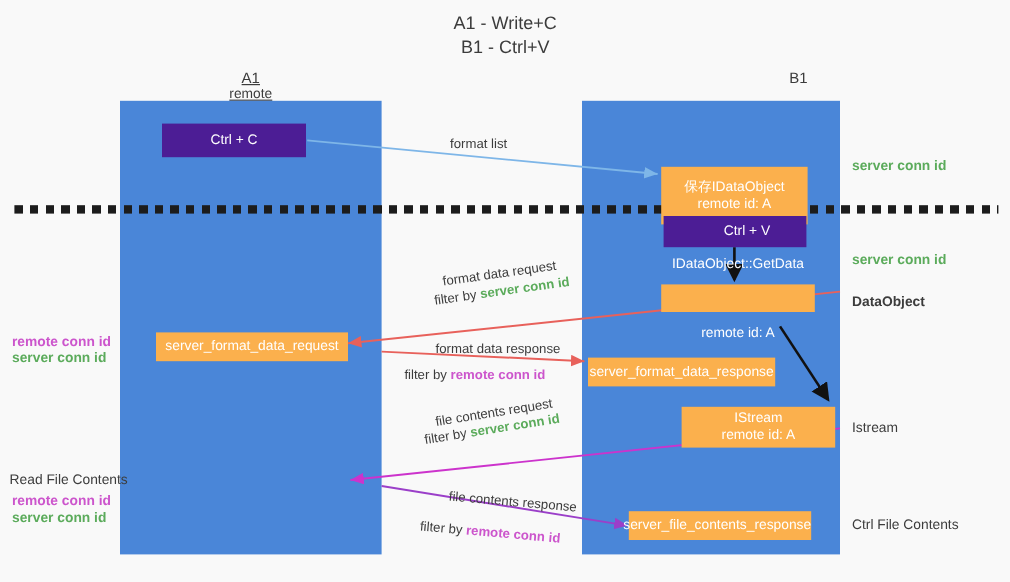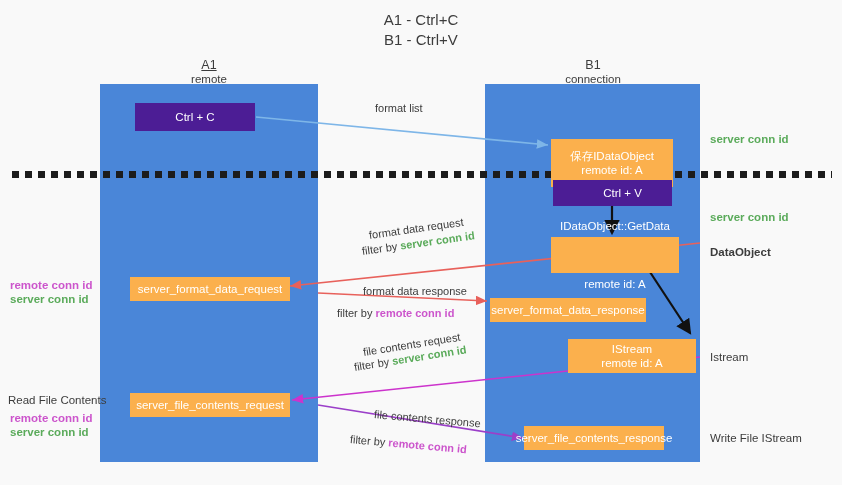--- a/index.html
+++ b/index.html
@@ -106,31 +106,30 @@
     width: 842px; height: 485px;
     pointer-events: none;
   }
 </style>
 </head>
 <body>
 
 <div id="canvas">
 
   <div class="title-block">
-    <div>A1 - Ctrl+C</div>
+    <div>A1 - Write+C</div>
     <div>B1 - Ctrl+V</div>
   </div>
 
   <div class="col-header" style="left:129px; top:58px;text-decoration:underline;">
     <div class="name">A1</div>
     <div class="sub">remote</div>
   </div>
-  <div class="col-header" style="left:513px; top:58px;">
+  <div class="col-header" style="left:513px; top:58px;text-align:right;">
     <div class="name">B1</div>
-    <div class="sub">connection</div>
   </div>
 
   <div class="lane" id="lane-a1"></div>
   <div class="lane" id="lane-b1"></div>
 
   <svg class="links" viewBox="0 0 842 485">
     <defs>
       <marker id="ah-blue" markerWidth="8" markerHeight="8" refX="7" refY="3" orient="auto">
         <path d="M0,0 L7,3 L0,6 z" fill="#7eb6e8"></path>
       </marker>
@@ -166,52 +165,49 @@
   <div id="divider"></div>
 
   <div class="box green" style="left:135px; top:103px; width:120px; height:28px;">
     <div>Ctrl + C</div>
   </div>
 
   <div class="box orange" style="left:130px; top:277px; width:160px; height:24px;text-align:center;">
     <div>server_format_data_request</div>
   </div>
 
-  <div class="box orange" style="left:130px; top:393px; width:160px; height:24px;">
-    <div>server_file_contents_request</div>
-  </div>
 
   <div class="box orange" style="left:551px; top:139px; width:122px; height:48px;">
     <div>保存IDataObject</div>
     <div>remote id: A</div>
   </div>
 
   <div class="box green" style="left:553px; top:180px; width:119px; height:26px;padding-left:20px;">
     <div>Ctrl + V</div>
   </div>
 
-  <div class="box orange" style="left:551px; top:237px; width:128px; height:36px;gap:44px;">
+  <div class="box orange" style="left:551px; top:237px; width:128px; height:23px;gap:44px;">
     <div>IDataObject::GetData</div>
     <div>remote id: A</div>
   </div>
 
   <div class="box orange" style="left:490px; top:298px; width:156px; height:24px;">
     <div>server_format_data_response</div>
   </div>
 
   <div class="box orange" style="left:568px; top:339px; width:128px; height:34px;">
     <div>IStream</div>
     <div>remote id: A</div>
   </div>
 
-  <div class="box orange" style="left:524px; top:426px; width:140px; height:24px;">
+  <div class="box orange" style="left:524px; top:426px; width:152px; height:24px;align-items:flex-end;">
     <div>server_file_contents_response</div>
   </div>
 
-  <div class="edge-label" style="left:375px; top:101px;">format list</div>
+  <div class="edge-label" style="left:375px; top:113px;">format list</div>
 
   <div class="edge-label rot-up" style="left:369px; top:228px;">format data request</div>
   <div class="edge-label rot-up" style="left:362px; top:244px;">
     <span>filter by </span><span class="em-green">server conn id</span>
   </div>
 
   <div class="edge-label" style="left:363px; top:284px;text-align:center;">format data response</div>
   <div class="edge-label" style="left:337px; top:306px;">
     <span>filter by </span><span class="em-magenta">remote conn id</span>
   </div>
@@ -223,21 +219,21 @@
 
   <div class="edge-label rot-dn" style="left:374px; top:407px;">file contents response</div>
   <div class="edge-label rot-dn" style="left:350px; top:432px;">
     <span>filter by </span><span class="em-magenta">remote conn id</span>
   </div>
 
   <div class="side-label c-green" style="left:710px; top:132px;">server conn id</div>
   <div class="side-label c-green" style="left:710px; top:210px;">server conn id</div>
   <div class="side-label c-dark" style="left:710px; top:245px;font-weight:bold;">DataObject</div>
   <div class="side-label c-dark" style="left:710px; top:350px;">Istream</div>
-  <div class="side-label c-dark" style="left:710px; top:431px;">Write File IStream</div>
+  <div class="side-label c-dark" style="left:710px; top:431px;">Ctrl File Contents</div>
 
   <div class="side-label c-magenta" style="left:10px; top:278px;">remote conn id</div>
   <div class="side-label c-green" style="left:10px; top:292px;">server conn id</div>
 
   <div class="side-label c-dark" style="left:8px; top:393px;">Read File Contents</div>
   <div class="side-label c-magenta" style="left:10px; top:411px;">remote conn id</div>
   <div class="side-label c-green" style="left:10px; top:425px;">server conn id</div>
 
 </div>
 

